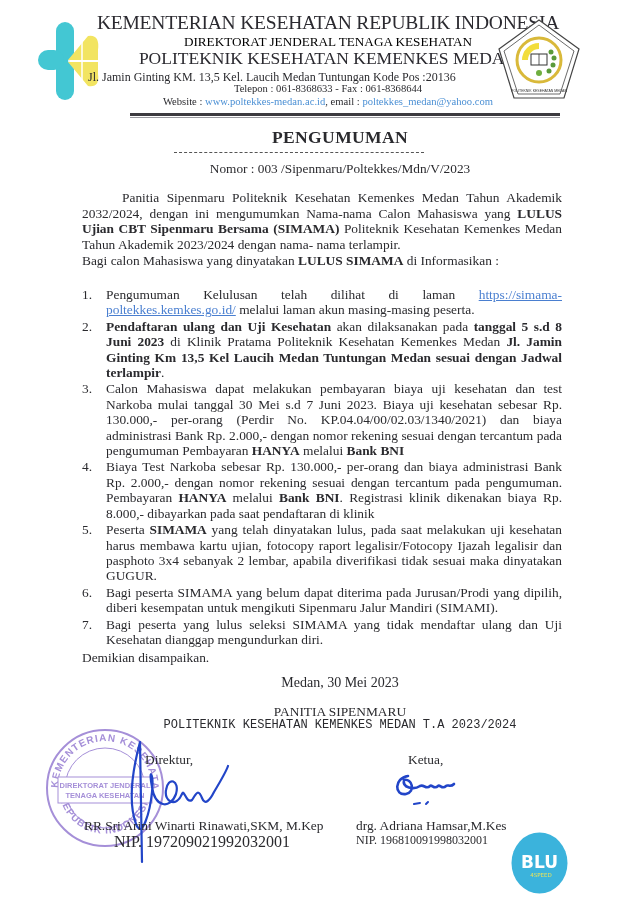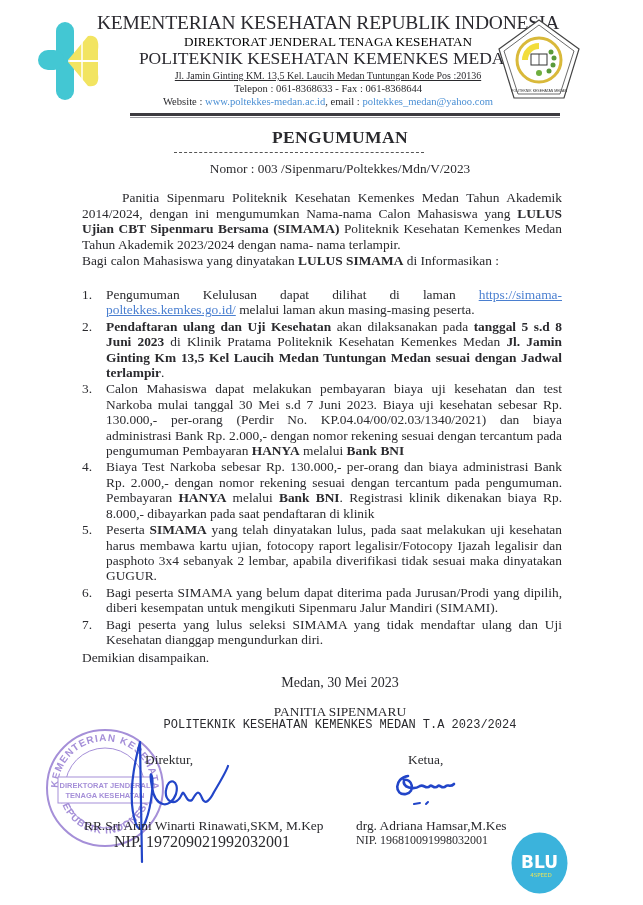--- a/index.html
+++ b/index.html
@@ -6,21 +6,21 @@
   body { width:643px; height:905px; position:relative; overflow:hidden;
          font-family:"Liberation Serif", serif; color:#2a2a2e; }
   .abs { position:absolute; }
 
   
   .logo-left { left:38px; top:22px; width:62px; height:78px; }
   .logo-right { left:497px; top:18px; width:84px; height:82px; }
   .h1 { left:88px; width:480px; top:12px; text-align:center; font-size:19.5px; letter-spacing:-0.2px; color:#2b2a30; }
   .h2 { left:88px; width:480px; top:34px; text-align:center; font-size:13.2px; color:#000000; }
   .h3 { left:88px; width:480px; top:48px; text-align:center; font-size:17.5px; color:#2b2a30; }
-  .h4 { left:88px; width:480px; top:70px; text-align:center; font-size:10px;text-decoration:underline; }
+  .h4 { left:88px; width:480px; top:70px; font-size:12px; }
   .h5 { left:88px; width:480px; top:83px; text-align:center; font-size:10.6px; }
   .h6 { left:88px; width:480px; top:96px; text-align:center; font-size:10.6px; }
   .h6 .lnk { color:#4a8fd4;margin-top:12px; }
   .rule { left:130px; top:113px; width:430px; height:3px; background:#3c3b40; }
   .rule2 { left:130px; top:117px; width:430px; height:1px; background:#9a9aa0; }
 
   .title { left:100px; width:480px; top:127px; text-align:center; font-weight:bold; font-size:17.5px; letter-spacing:0.4px; }
   .title-underline { left:174px; top:152px; width:250px; border-top:1px dashed #555; }
   .nomor { left:100px; width:480px; top:161px; text-align:center; font-size:13.3px; }
 
@@ -89,27 +89,27 @@
   <text x="42" y="74" font-size="3.5" text-anchor="middle" fill="#333" font-family="Liberation Sans, sans-serif">POLITEKNIK KESEHATAN MEDAN</text>
 </svg>
 
 <div class="abs rule"></div>
 <div class="abs rule2"></div>
 
 <div class="abs title">PENGUMUMAN</div>
 <div class="abs title-underline"></div>
 <div class="abs nomor">Nomor :  003 /Sipenmaru/Poltekkes/Mdn/V/2023</div>
 
-<div class="abs para"><span class="ind"></span><span>Panitia Sipenmaru Politeknik Kesehatan Kemenkes Medan Tahun Akademik 2014/2024, dengan ini mengumumkan Nama-nama Calon Mahasiswa yang </span><b>LULUS Ujian CBT Sipenmaru Bersama (SIMAMA)</b><span> Politeknik Kesehatan Kemenkes Medan Tahun Akademik 2023/2024 dengan nama- nama terlampir.</span></div>
+<div class="abs para"><span class="ind"></span><span>Panitia Sipenmaru Politeknik Kesehatan Kemenkes Medan Tahun Akademik 2032/2024, dengan ini mengumumkan Nama-nama Calon Mahasiswa yang </span><b>LULUS Ujian CBT Sipenmaru Bersama (SIMAMA)</b><span> Politeknik Kesehatan Kemenkes Medan Tahun Akademik 2023/2024 dengan nama- nama terlampir.</span></div>
 <div class="abs para2" style="top:253px"><span>Bagi calon Mahasiswa yang dinyatakan </span><b>LULUS SIMAMA</b><span>  di Informasikan :</span></div>
 
 <div class="abs list">
   <div class="li">
     <span class="num">1.</span>
-    <span class="txt"><span>Pengumuman Kelulusan dapat dilihat di laman </span><a class="link">https://simama-poltekkes.kemkes.go.id/</a><span> melalui laman akun masing-masing peserta.</span></span>
+    <span class="txt"><span>Pengumuman Kelulusan telah dilihat di laman </span><a class="link">https://simama-poltekkes.kemkes.go.id/</a><span> melalui laman akun masing-masing peserta.</span></span>
   </div>
   <div class="li">
     <span class="num">2.</span>
     <span class="txt"><b>Pendaftaran ulang dan Uji Kesehatan</b><span> akan dilaksanakan pada </span><b>tanggal 5 s.d 8 Juni 2023</b><span> di Klinik Pratama Politeknik Kesehatan Kemenkes Medan </span><b>Jl. Jamin Ginting Km 13,5 Kel Laucih Medan Tuntungan Medan sesuai dengan Jadwal terlampir</b><span>.</span></span>
   </div>
   <div class="li">
     <span class="num">3.</span>
     <span class="txt"><span>Calon Mahasiswa dapat melakukan pembayaran biaya uji kesehatan dan test Narkoba mulai tanggal 30 Mei s.d 7 Juni 2023. Biaya uji kesehatan sebesar Rp. 130.000,- per-orang (Perdir No. KP.04.04/00/02.03/1340/2021) dan biaya administrasi Bank Rp. 2.000,- dengan nomor rekening sesuai dengan tercantum pada pengumuman Pembayaran </span><b>HANYA</b><span> melalui </span><b>Bank BNI</b></span>
   </div>
   <div class="li">

